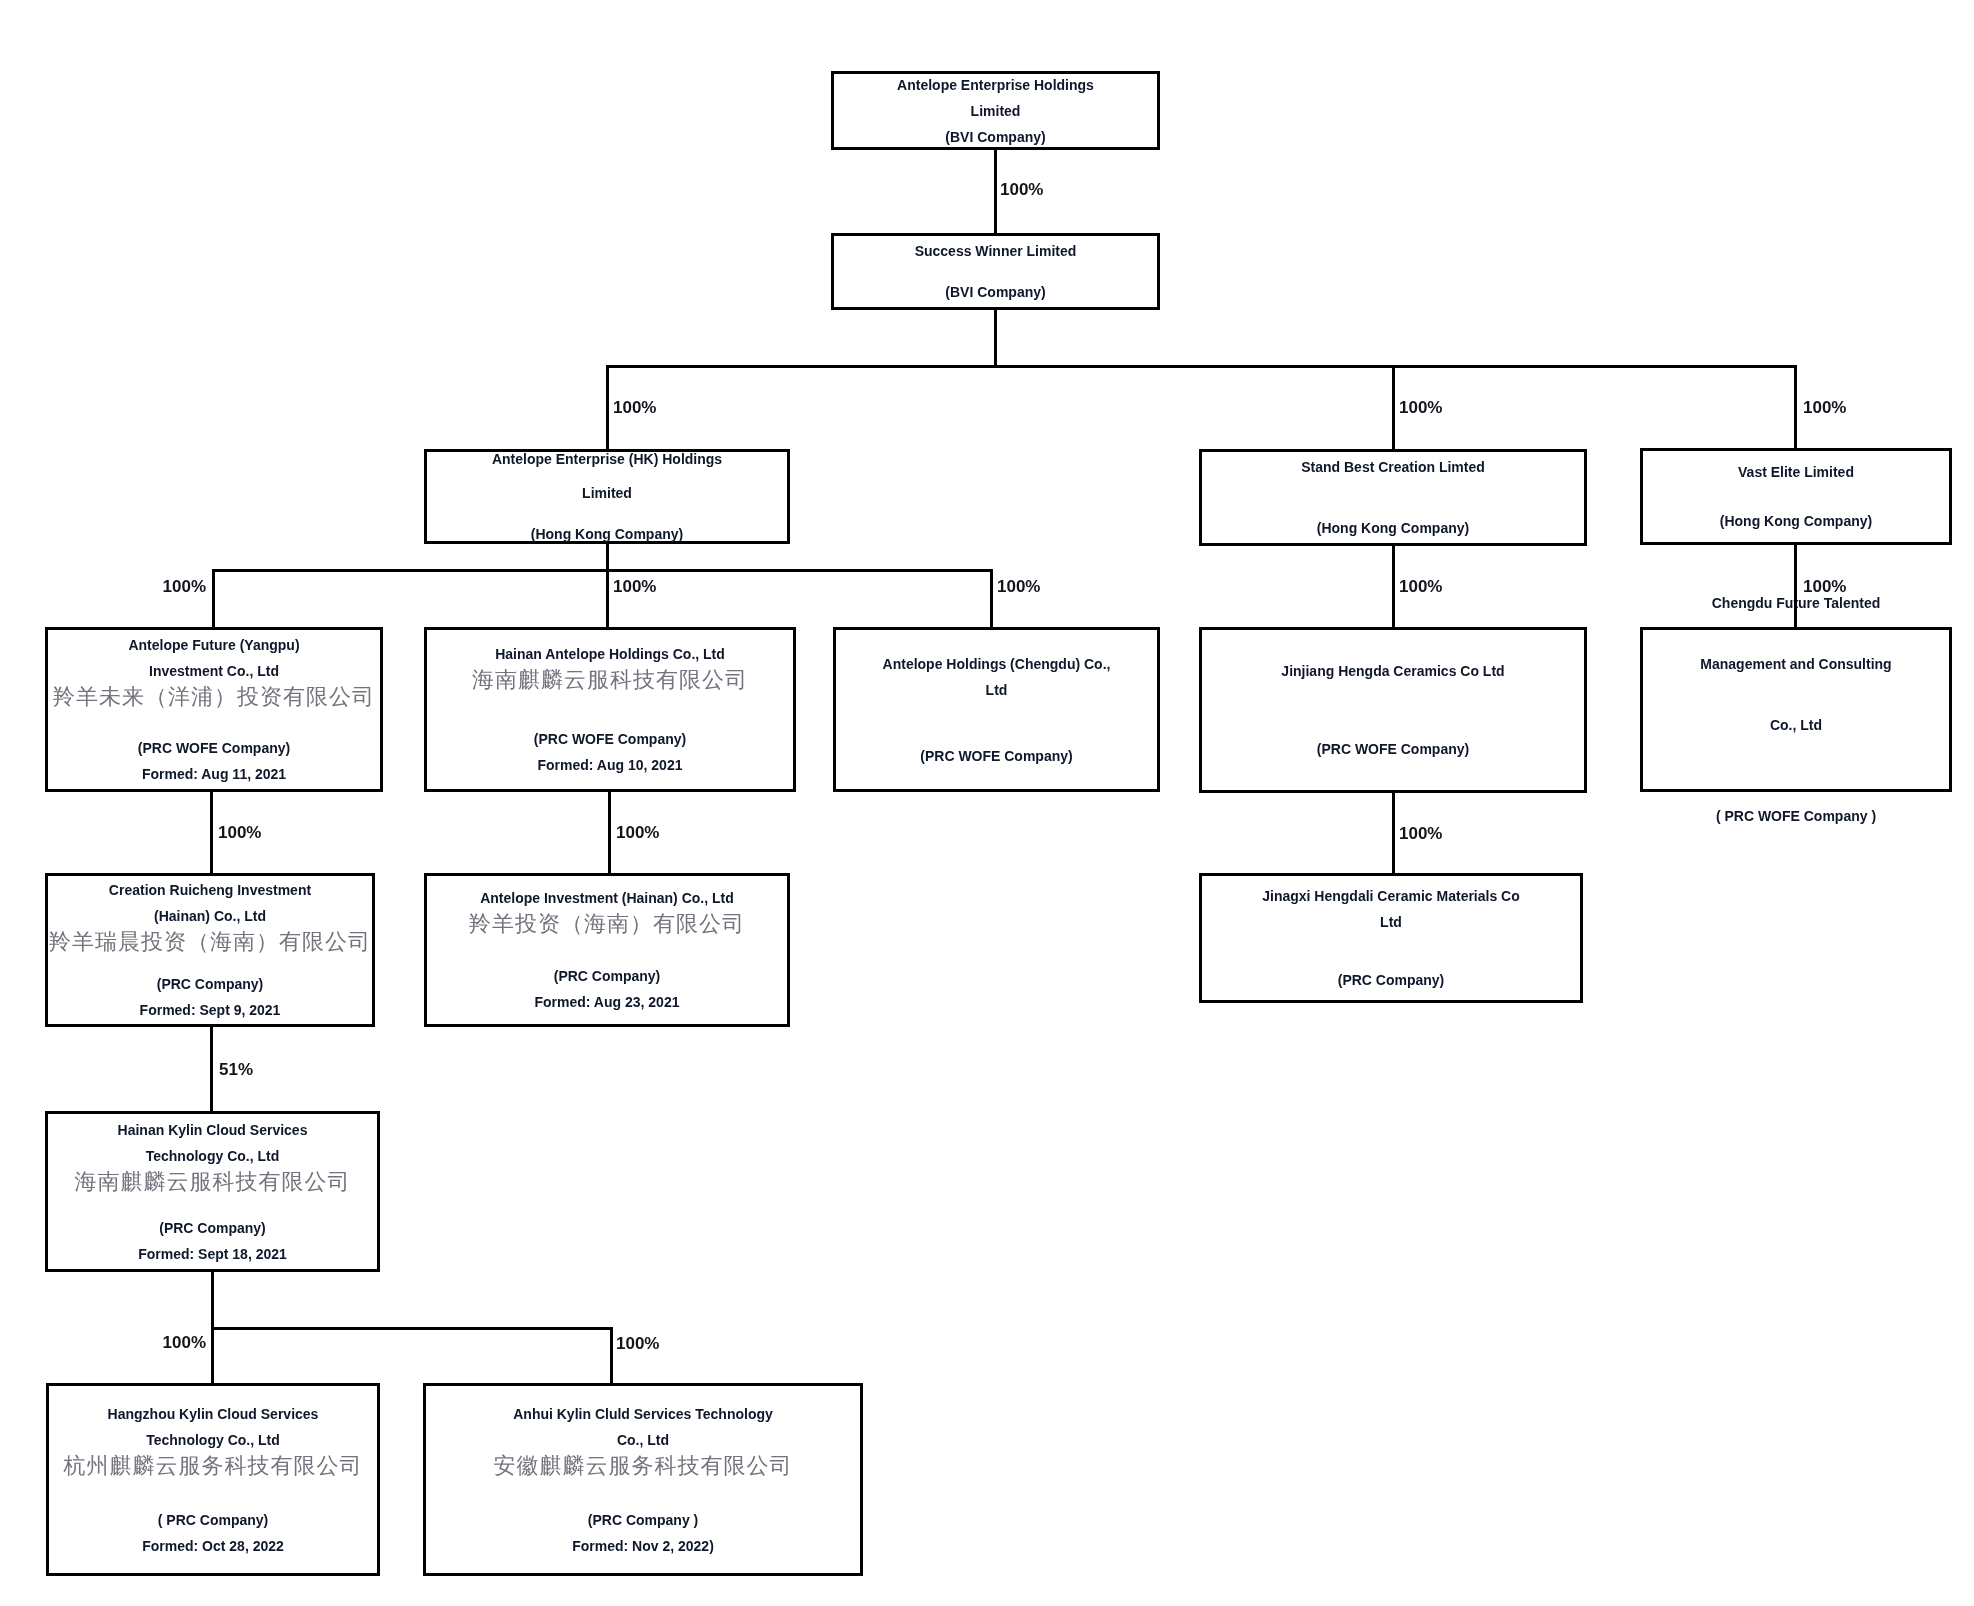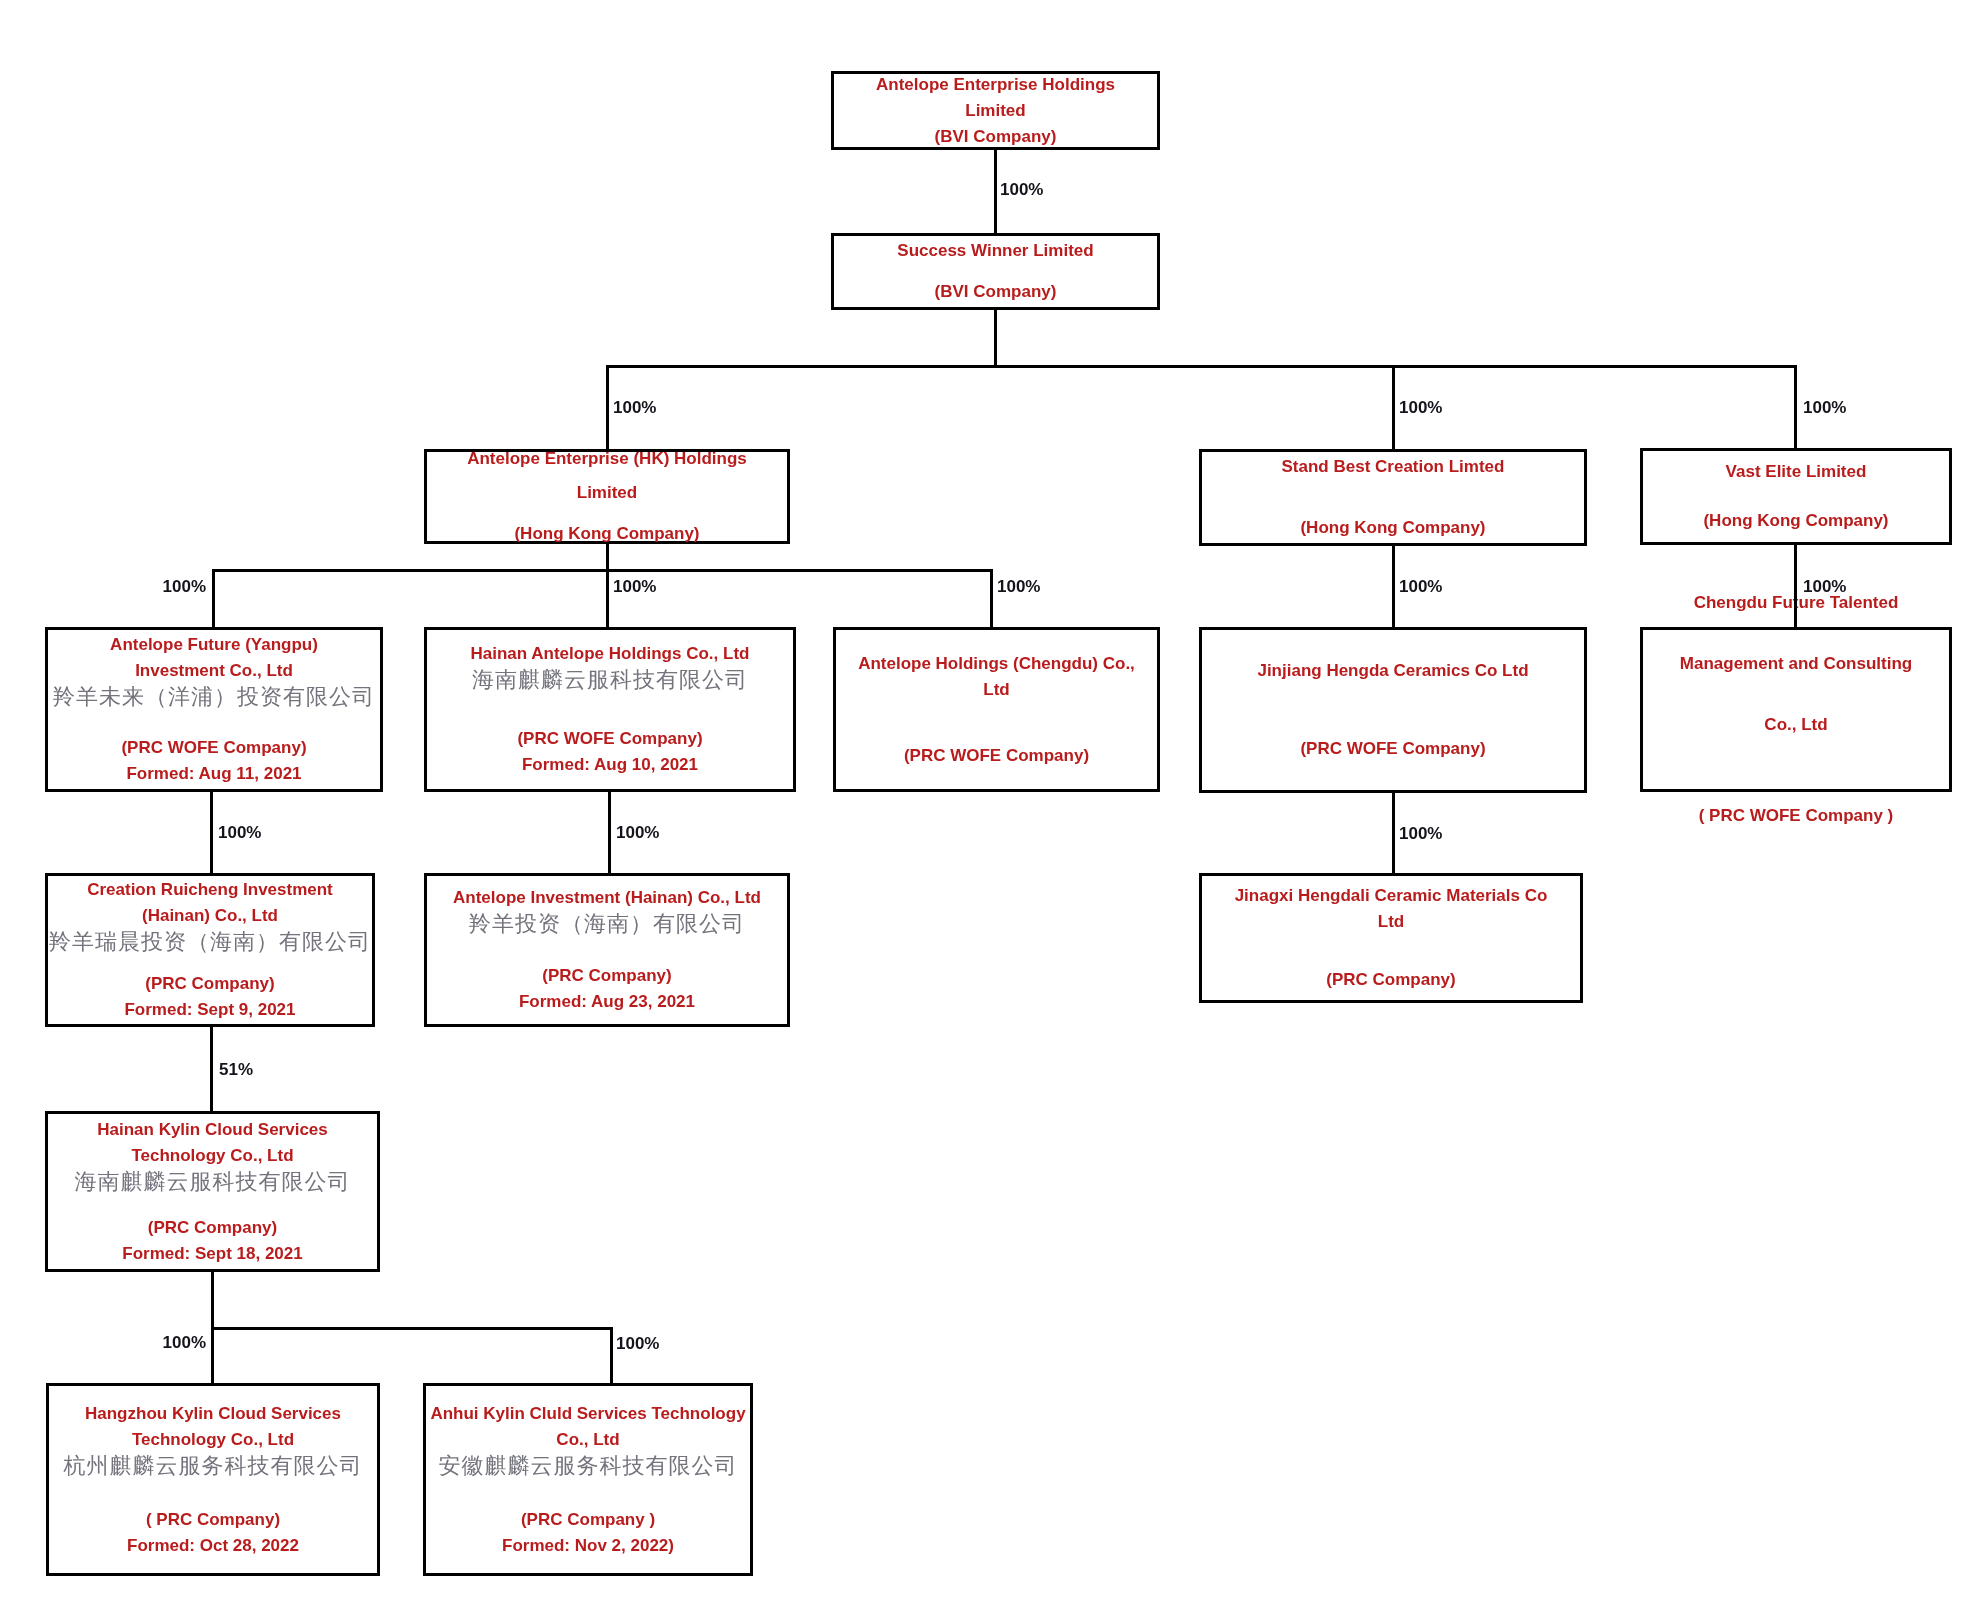--- a/index.html
+++ b/index.html
@@ -7,21 +7,21 @@
     width:1974px;height:1606px;position:relative;overflow:hidden;
     font-family:"Liberation Sans",sans-serif;
   }
   #canvas{position:absolute;left:0;top:0;width:1974px;height:1606px;background:#ffffff;}
   .node{
     position:absolute;box-sizing:border-box;border:3px solid #000;background:#fff;
     display:flex;flex-direction:column;align-items:center;justify-content:center;
     text-align:center;
   }
   .ln{
-    display:block;line-height:26px;font-size:17px;font-weight:700;color:#b91c1c;
+    display:block;line-height:26px;font-size:14px;font-weight:700;color:#0f172a;
     white-space:nowrap;
   }
   .zh{font-weight:400;font-size:22px;color:#73737d;letter-spacing:1px;}
   .edge{position:absolute;background:#000;}
   .pct{
     position:absolute;font-size:17px;font-weight:700;color:#14141c;line-height:20px;
     white-space:nowrap;
   }
 </style>
 </head>
@@ -103,21 +103,21 @@
       <span class="ln" style="margin-top: 20px;">(PRC Company)</span>
       <span class="ln">Formed: Sept 18, 2021</span>
     </div>
     <div class="node" style="left: 46px; top: 1383px; width: 334px; height: 193px;">
       <span class="ln">Hangzhou Kylin Cloud Services</span>
       <span class="ln">Technology Co., Ltd</span>
       <span class="ln zh">杭州麒麟云服务科技有限公司</span>
       <span class="ln" style="margin-top: 28px;">( PRC Company)</span>
       <span class="ln">Formed: Oct 28, 2022</span>
     </div>
-    <div class="node" style="left: 423px; top: 1383px; width: 330px; height: 193px;">
+    <div class="node" style="left: 423px; top: 1383px; width: 440px; height: 193px;">
       <span class="ln">Anhui Kylin Cluld Services Technology</span>
       <span class="ln">Co., Ltd</span>
       <span class="ln zh">安徽麒麟云服务科技有限公司</span>
       <span class="ln" style="margin-top: 28px;">(PRC Company )</span>
       <span class="ln">Formed: Nov 2, 2022)</span>
     </div>
     <div class="edge" style="left: 994px; top: 150px; width: 3px; height: 83px;"></div>
     <div class="edge" style="left: 994px; top: 310px; width: 3px; height: 55px;"></div>
     <div class="edge" style="left: 606px; top: 365px; width: 1191px; height: 3px;"></div>
     <div class="edge" style="left: 606px; top: 365px; width: 3px; height: 84px;"></div>

